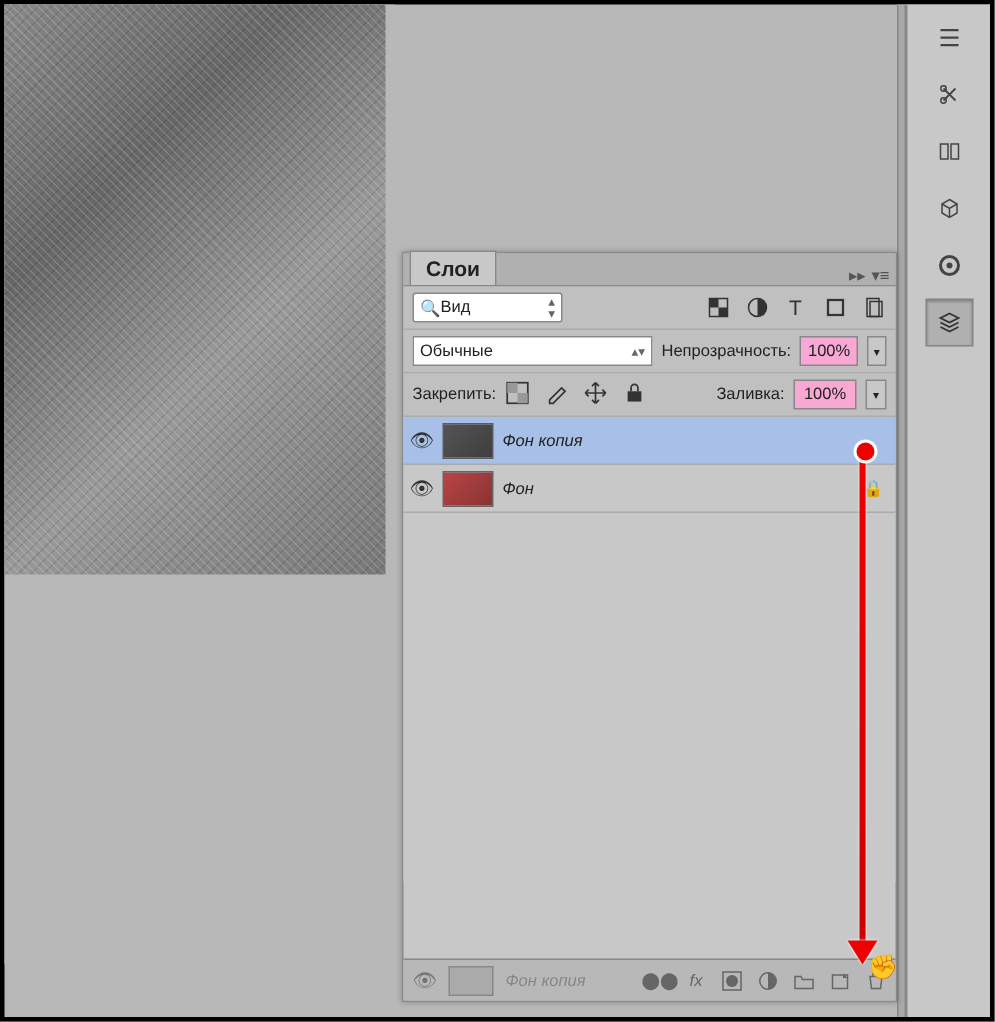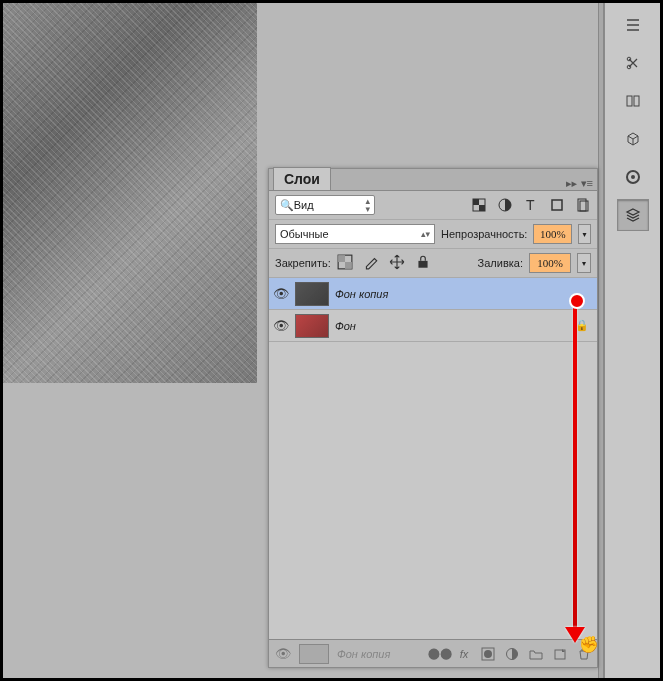--- a/index.html
+++ b/index.html
@@ -16,21 +16,21 @@
 .panel-tabs { height: 22px; background: #b0b0b0; border-bottom: 1px solid #888; display: flex; align-items: flex-end; }
 .tab { padding: 3px 10px; background: #c8c8c8; border: 1px solid #888; border-bottom: none; margin-left: 4px; font-weight: bold; font-size: 14px; }
 .tab-ctrls { margin-left: auto; display: flex; align-items: center; padding-right: 4px; gap: 4px; color: #555; }
 .panel-row { display: flex; align-items: center; padding: 4px 6px; gap: 6px; border-bottom: 1px solid #aaa; background: #c0c0c0; }
 .search-filter { display: flex; background: #fff; border: 1px solid #888; border-radius: 2px; height: 20px; flex: 0 0 100px; align-items: center; padding: 0 4px; font-size: 11px; }
 .search-filter .arrows { margin-left: auto; font-size: 9px; color: #666; line-height: 8px; }
 .icon-row { display: flex; gap: 10px; margin-left: auto; color: #333; }
 .icon-row span { width: 16px; height: 16px; display: flex; align-items: center; justify-content: center; }
 .select { background: #fff; border: 1px solid #888; height: 20px; padding: 0 4px; display: flex; align-items: center; font-size: 11px; text-align: right; }
 .select .arr { margin-left: auto; font-size: 9px; color: #666; }
-.pct-box { background: #fdba74; border: 1px solid #888; width: 42px; height: 20px; display: flex; align-items: center; justify-content: center; font-size: 11px; font-family: Liberation Serif, serif; }
+.pct-box { background: #f9a8d4; border: 1px solid #888; width: 42px; height: 20px; display: flex; align-items: center; justify-content: center; font-size: 11px; }
 .drop-arr { width: 14px; height: 20px; background: #c8c8c8; border: 1px solid #888; display: flex; align-items: center; justify-content: center; font-size: 8px; }
 .lock-icons { display: flex; gap: 10px; align-items: center; }
 .layer-list { background: #c8c8c8; height: 310px; overflow: hidden; }
 .layer-row { display: flex; align-items: center; height: 32px; border-bottom: 1px solid #aaa; padding: 0 4px; gap: 6px; }
 .layer-row.selected { background: #a8c0e8; }
 .eye { width: 16px; text-align: center; color: #333; font-size: 13px; }
 .thumb { width: 34px; height: 24px; border: 1px solid #666; background: linear-gradient(135deg,#b44,#833); position: relative; }
 .thumb.gray { filter: grayscale(1) brightness(.9); }
 .layer-name { font-size: 11px; font-style: italic; }
 .layer-trail { margin-left: auto; color: #666; font-size: 11px; padding-right: 4px; }

